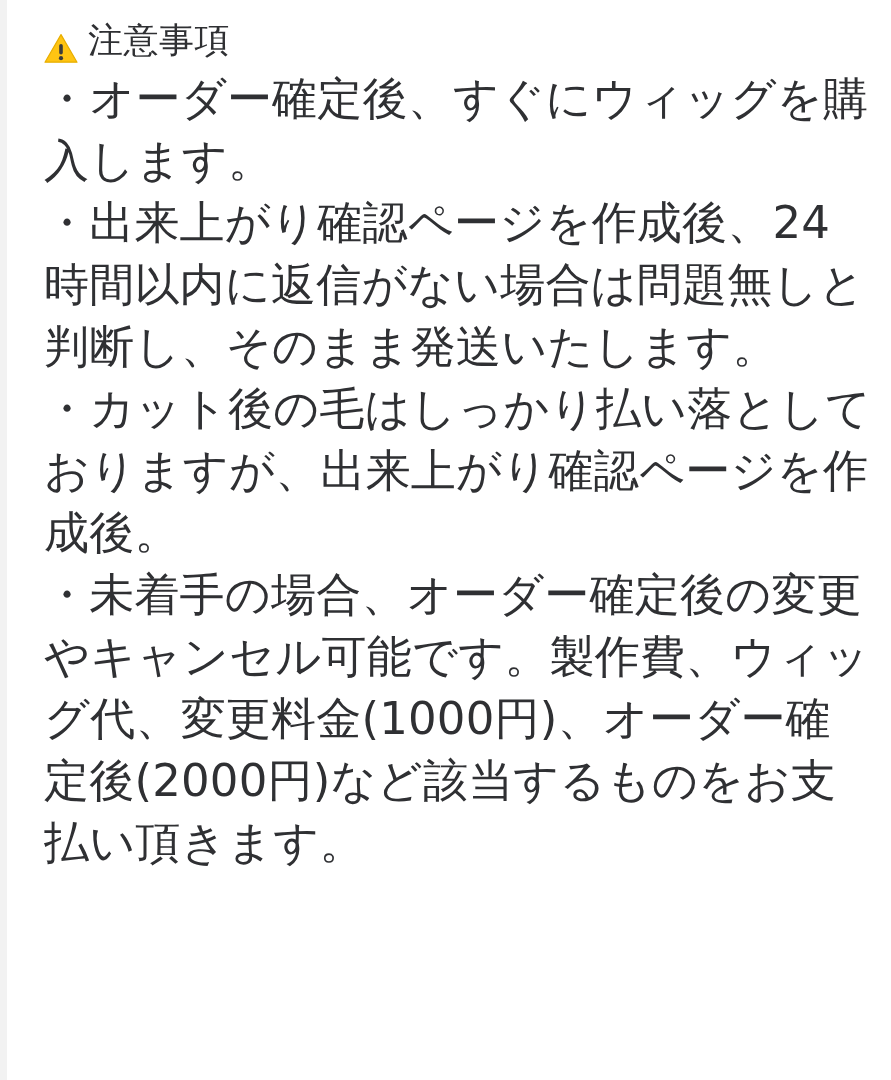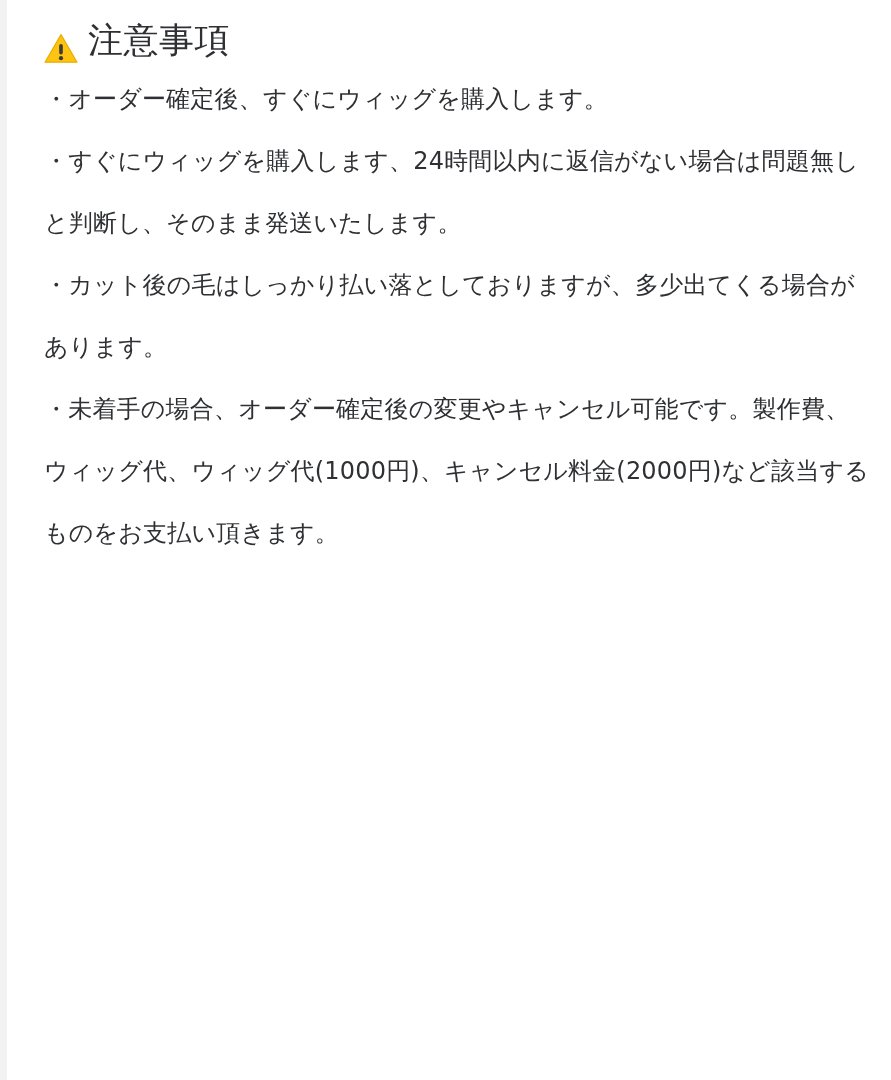--- a/index.html
+++ b/index.html
@@ -47,21 +47,21 @@
     flex: 0 0 auto;
     position: relative;
     top: 1px;
   }
   .body-list {
     margin: 0;
     padding: 0;
     list-style: none;
   }
   .body-list li {
-    font-size: 24px;
+    font-size: 45px;
     line-height: 62px;
     color: #2f3033;
     letter-spacing: 0.2px;
     text-align: left;
     font-weight: 400;
     word-break: break-all;
   }
 </style>
 </head>
 <body>
@@ -75,17 +75,17 @@
         <path d="M17 1.6 L33 29.2 L1 29.2 Z" fill="#ffc412" stroke="#e8ae00" stroke-width="1.2" stroke-linejoin="round"></path>
         <rect x="15.2" y="11" width="3.6" height="10.5" rx="1.8" fill="#3b3b3b"></rect>
         <circle cx="17" cy="25.2" r="2.1" fill="#3b3b3b"></circle>
       </svg>
     </span>
     <span>注意事項</span>
   </h1>
 
   <ul class="body-list">
     <li>・オーダー確定後、すぐにウィッグを購入します。</li>
-    <li>・すぐにウィッグを購入します、24時間以内に返信がない場合は問題無しと判断し、そのまま発送いたします。</li>
-    <li>・カット後の毛はしっかり払い落としておりますが、多少出てくる場合があります。</li>
-    <li>・未着手の場合、オーダー確定後の変更やキャンセル可能です。製作費、ウィッグ代、ウィッグ代(1000円)、キャンセル料金(2000円)など該当するものをお支払い頂きます。</li>
+    <li>・出来上がり確認ページを作成後、24時間以内に返信がない場合は問題無しと判断し、そのまま発送いたします。</li>
+    <li>・カット後の毛はしっかり払い落としておりますが、出来上がり確認ページを作成後。</li>
+    <li>・未着手の場合、オーダー確定後の変更やキャンセル可能です。製作費、ウィッグ代、変更料金(1000円)、オーダー確定後(2000円)など該当するものをお支払い頂きます。</li>
   </ul>
 </div>
 
 </body></html>

